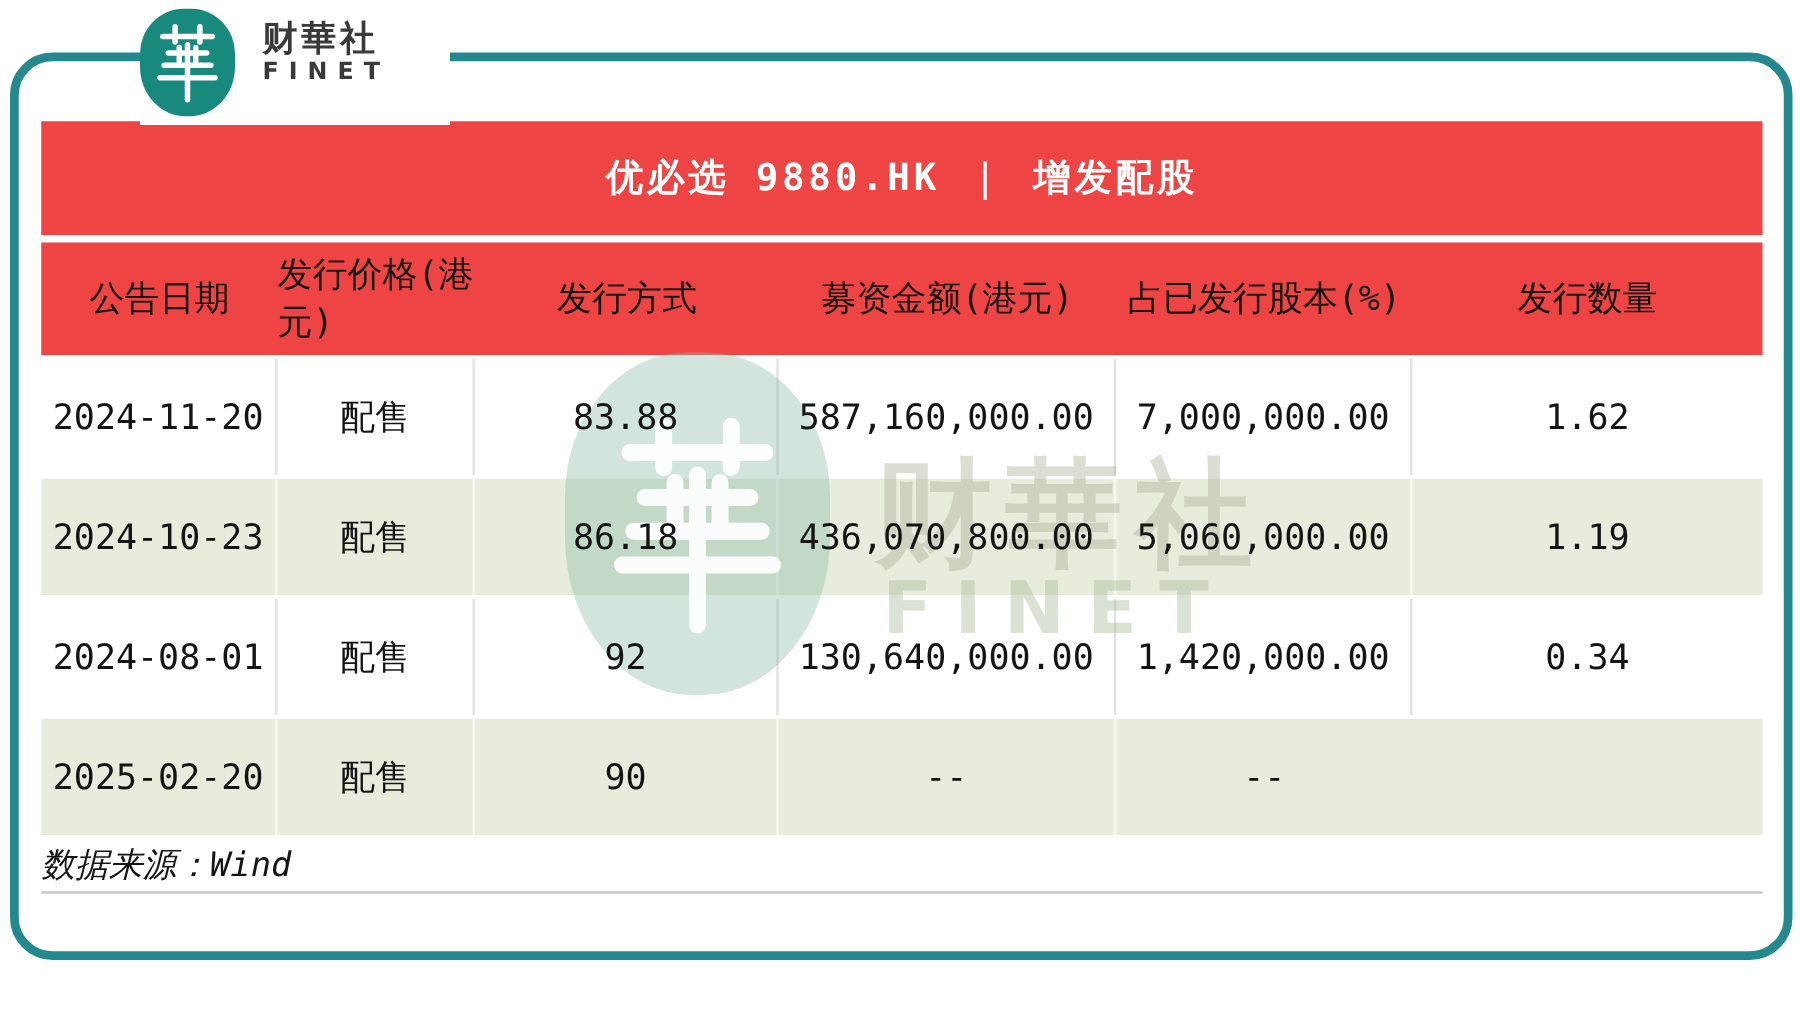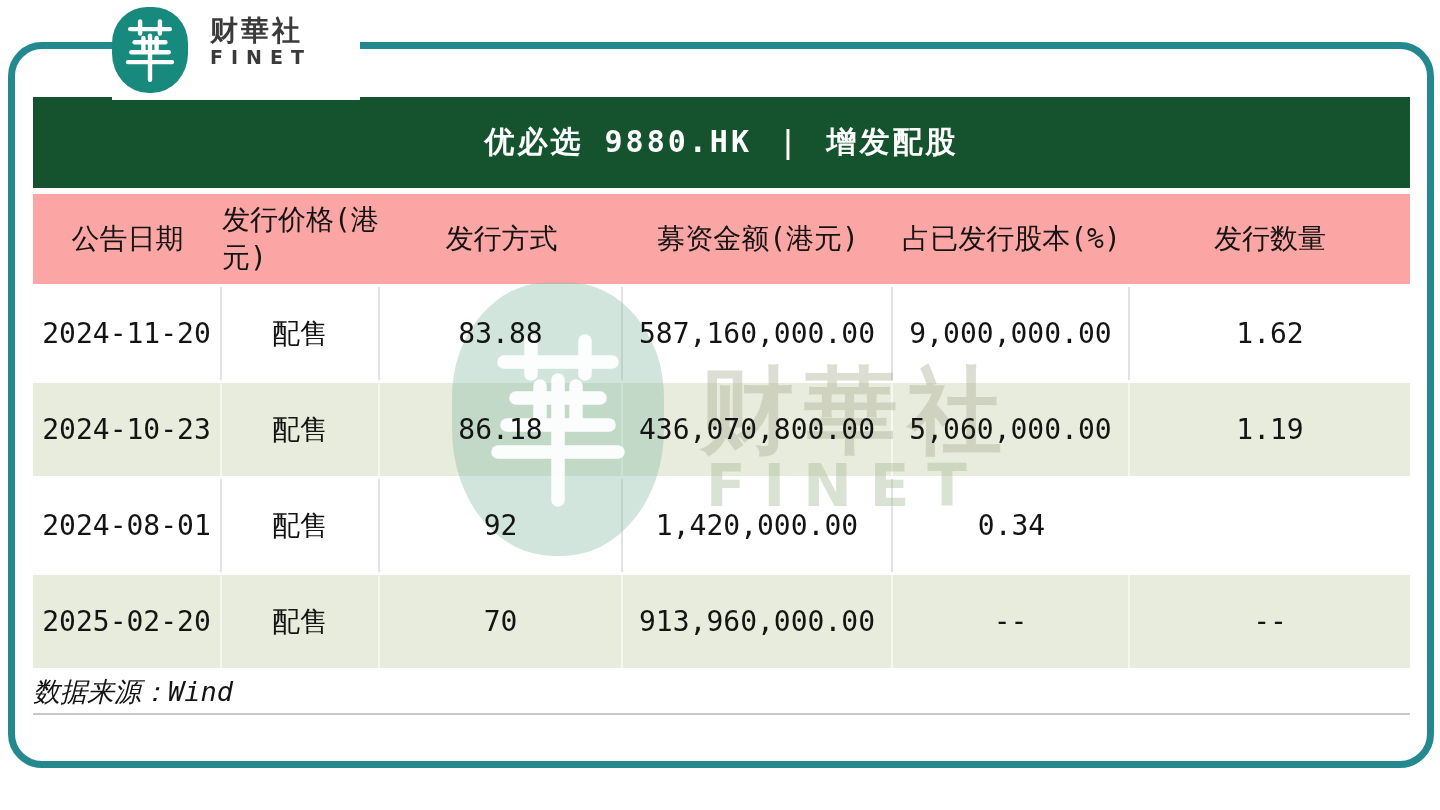--- a/index.html
+++ b/index.html
@@ -23,28 +23,28 @@
     border-radius:46% 46% 48% 48% / 42% 42% 46% 46%;
     display:flex;align-items:center;justify-content:center;
   }
   .logo-badge svg{width:56px;height:66px;}
   .brand-col{margin-left:22px;padding-top:16px;}
   .brand-cn{font-family:"DejaVu Sans",sans-serif;font-size:28px;font-weight:700;color:#3a3a3a;letter-spacing:3px;line-height:1.1;}
   .brand-en{font-family:"DejaVu Sans",sans-serif;font-size:19px;font-weight:700;color:#3a3a3a;letter-spacing:8px;line-height:1.15;}
   
   .content{position:absolute;left:33px;top:97px;width:1377px;}
   .title-bar{
-    height:91px;background:#14532d;color:#ffffff;display:flex;align-items:center;justify-content:center;
+    height:91px;background:#ef4444;color:#ffffff;display:flex;align-items:center;justify-content:center;
     font-size:30px;font-weight:700;letter-spacing:3px;margin-bottom:6px;
   }
   .grid-row{
     display:grid;grid-template-columns:189px 158px 243px 270px 237px 280px;
     margin-bottom:3px;
   }
-  .header-row{height:90px;background:#fca5a5;}
+  .header-row{height:90px;background:#ef4444;}
   .data-row{height:93px;text-align:right;}
   .row-white{background:#ffffff;}
   .row-green{background:#e8ecdc;}
   .cell{display:flex;align-items:center;justify-content:center;font-size:28px;}
   .row-white .cell{border-right:2px solid #e2e2e2;}
   .row-green .cell{border-right:2px solid #f6f8f0;}
   .row-white .cell:last-child,.row-green .cell:last-child{border-right:none;}
   .cell span{position:relative;z-index:3;}
   .footer-row{
     height:42px;background:#ffffff;border-bottom:2px solid #c8c8c8;
@@ -122,21 +122,21 @@
           <div class="cell">
             <span>配售</span>
           </div>
           <div class="cell">
             <span>83.88</span>
           </div>
           <div class="cell">
             <span>587,160,000.00</span>
           </div>
           <div class="cell">
-            <span>9,000,000.00</span>
+            <span>7,000,000.00</span>
           </div>
           <div class="cell">
             <span>1.62</span>
           </div>
         </div>
         <div class="grid-row data-row row-green">
           <div class="cell">
             <span>2024-10-23</span>
           </div>
           <div class="cell">
@@ -159,38 +159,38 @@
           <div class="cell">
             <span>2024-08-01</span>
           </div>
           <div class="cell">
             <span>配售</span>
           </div>
           <div class="cell">
             <span>92</span>
           </div>
           <div class="cell">
+            <span>130,640,000.00</span>
+          </div>
+          <div class="cell">
             <span>1,420,000.00</span>
           </div>
           <div class="cell">
             <span>0.34</span>
           </div>
         </div>
         <div class="grid-row data-row row-green">
           <div class="cell">
             <span>2025-02-20</span>
           </div>
           <div class="cell">
             <span>配售</span>
           </div>
           <div class="cell">
-            <span>70</span>
-          </div>
-          <div class="cell">
-            <span>913,960,000.00</span>
+            <span>90</span>
           </div>
           <div class="cell">
             <span>--</span>
           </div>
           <div class="cell">
             <span>--</span>
           </div>
         </div>
       </div>
     <div class="footer-row">

